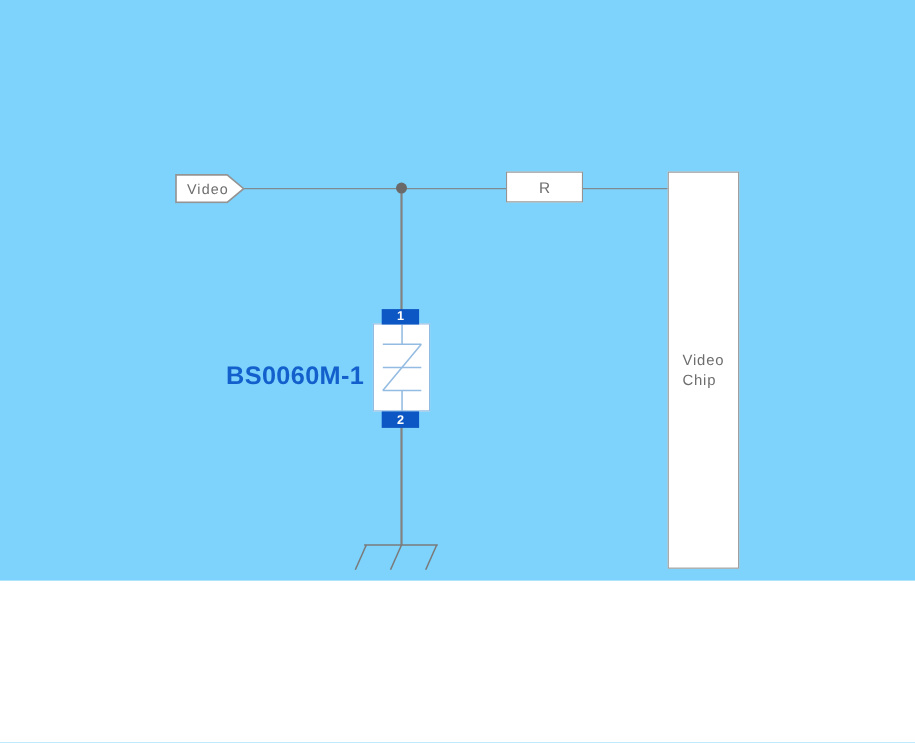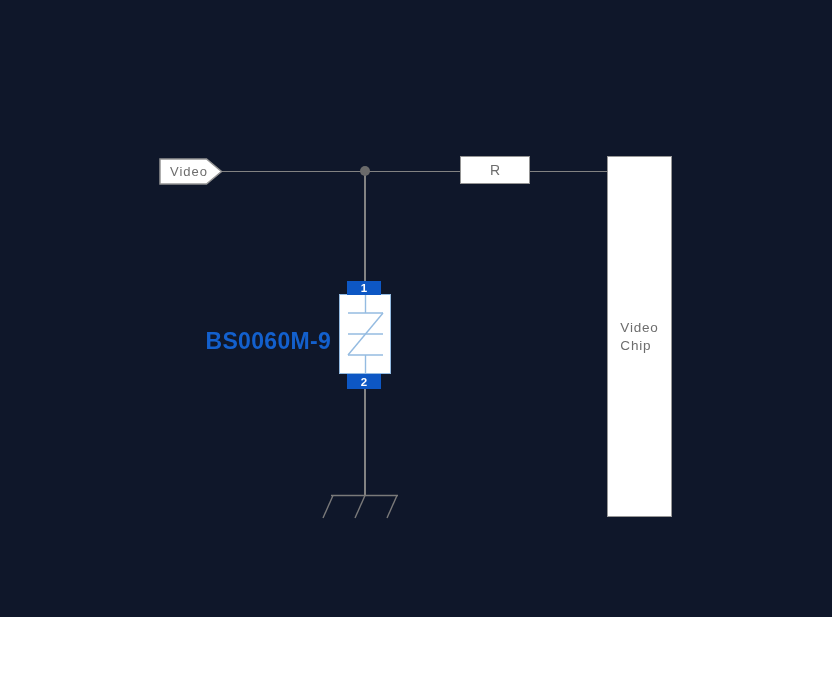--- a/index.html
+++ b/index.html
@@ -4,22 +4,22 @@
 <style>
   html, body {
     margin: 0;
     padding: 0;
     background: #ffffff;
     font-family: "Liberation Sans", "DejaVu Sans", sans-serif;
   }
   #canvas {
     position: relative;
     width: 832px;
-    height: 617px;
-    background: #0f172a;
+    height: 528px;
+    background: #7dd3fc;
     overflow: hidden;
   }
   .wire {
     position: absolute;
     background: #828282;
   }
   .wire.h { height: 1.5px; }
   .wire.v { width: 1.5px; }
 
   
@@ -180,21 +180,21 @@
       <path d="M9 40 H44"></path>
       <path d="M9 61 H44"></path>
       <path d="M44 19 L9 61"></path>
       <path d="M26.5 61 V80"></path>
     </g>
   </svg>
   <div class="pad bottom">
     <span>2</span>
   </div>
 
-  <div class="part-label">BS0060M-9</div>
+  <div class="part-label">BS0060M-1</div>
 
   <svg class="ground" width="88" height="32" viewBox="0 0 88 32">
     <g stroke="#7a7a7a" stroke-width="1.4" fill="none">
       <path d="M13 5.5 H80"></path>
       <path d="M15 5.5 L5 28"></path>
       <path d="M47 5.5 L37 28"></path>
       <path d="M79 5.5 L69 28"></path>
     </g>
   </svg>
 

